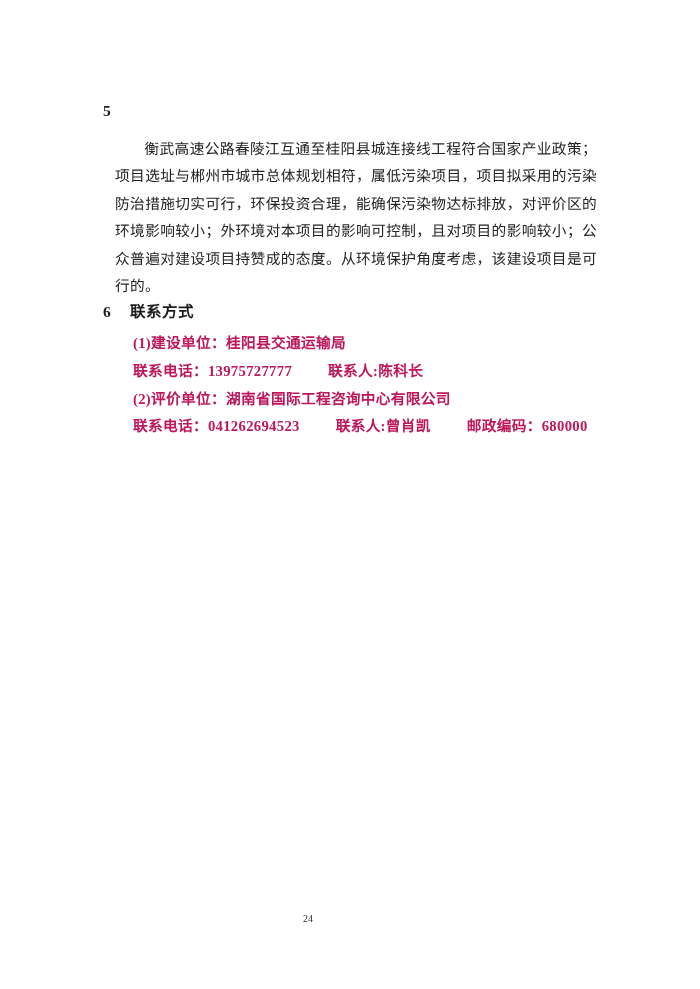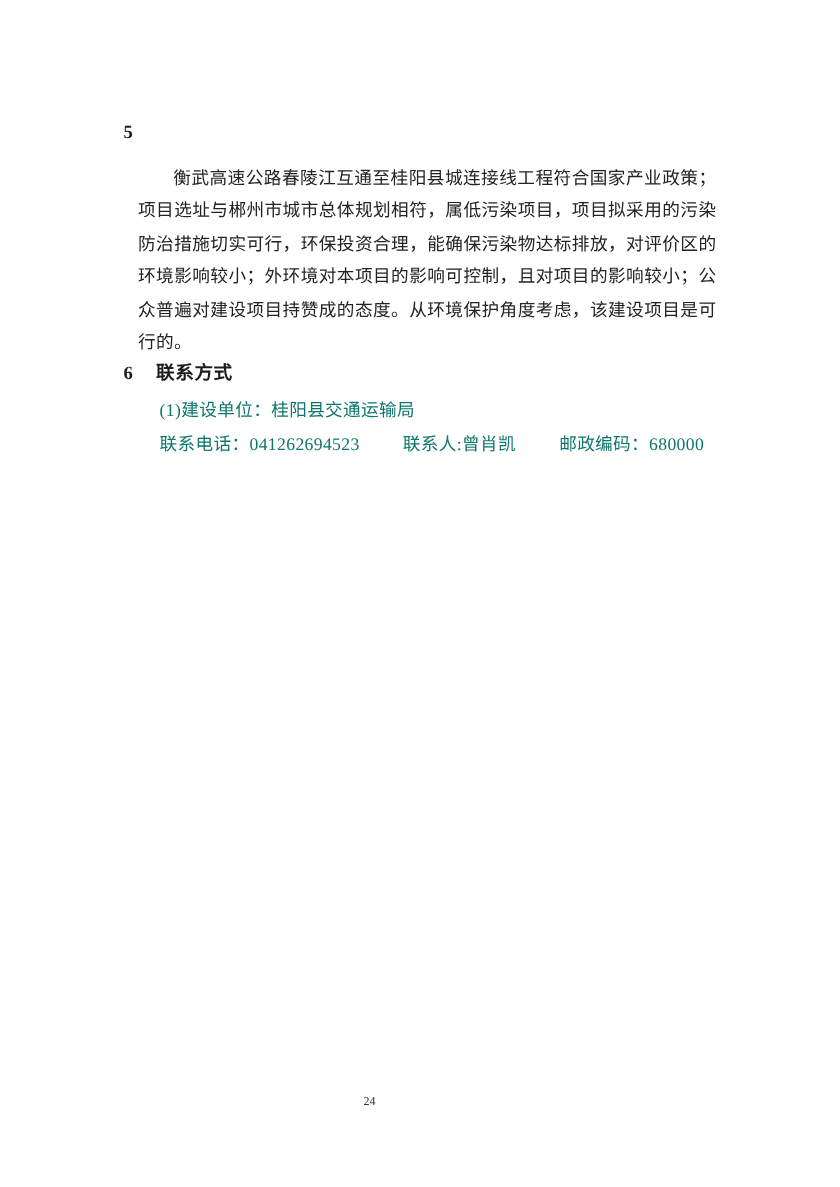--- a/index.html
+++ b/index.html
@@ -46,21 +46,22 @@
     color: #232323;
   }
   .section-heading.second {
     margin-top: 1px;
   }
   .contact-block {
     margin: 7px 0 0 30px;
     font-size: 14.7px;
     line-height: 27.6px;
     letter-spacing: 0.3px;
-    color: #0f766e;
+    color: #be185d;
+    font-weight: bold;
   }
   .contact-line {
     white-space: nowrap;
   }
   .contact-line .seg + .seg {
     margin-left: 32px;
   }
   .page-footer {
     position: absolute;
     top: 913px;
@@ -89,21 +90,28 @@
       <span class="sec-num">6</span>
       <span>联系方式</span>
     </div>
 
     <div class="contact-block">
 
       <div class="contact-line">
         <span class="seg">(1)建设单位：桂阳县交通运输局</span>
       </div>
 
+      <div class="contact-line">
+        <span class="seg">联系电话：13975727777</span>
+        <span class="seg">联系人:陈科长</span>
+      </div>
 
+      <div class="contact-line">
+        <span class="seg">(2)评价单位：湖南省国际工程咨询中心有限公司</span>
+      </div>
 
       <div class="contact-line">
         <span class="seg">联系电话：041262694523</span>
         <span class="seg">联系人:曾肖凯</span>
         <span class="seg">邮政编码：680000</span>
       </div>
 
     </div>
 
   </div>

